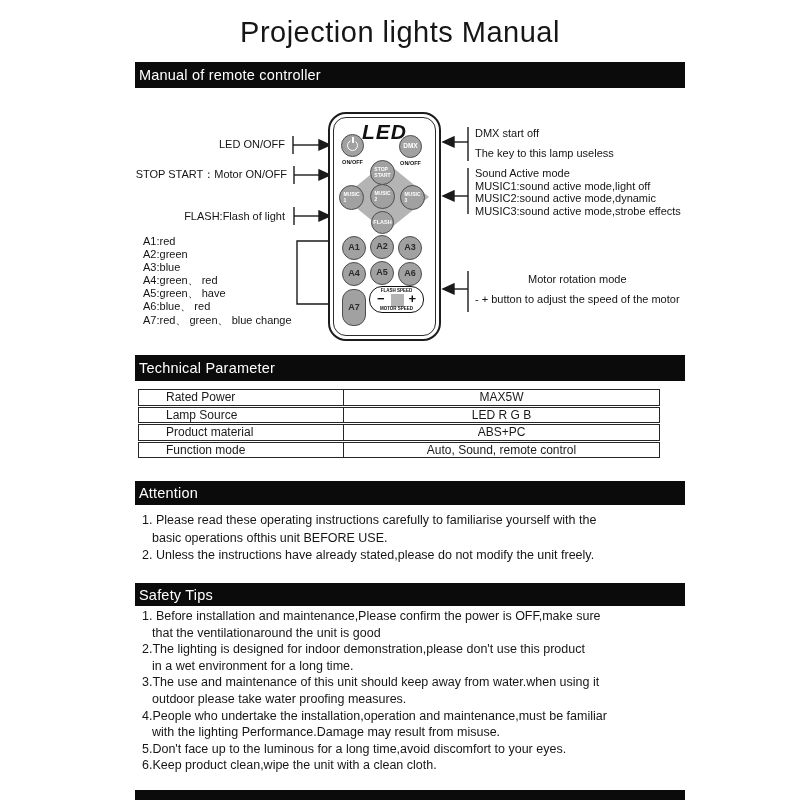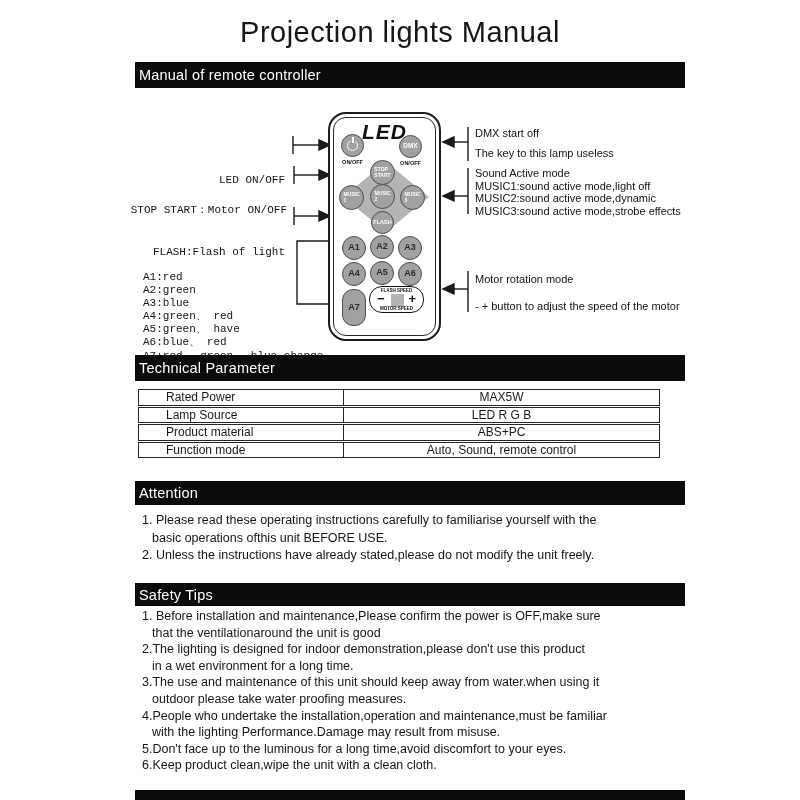--- a/index.html
+++ b/index.html
@@ -40,21 +40,21 @@
   .trow{display:grid;grid-template-columns:204px 1fr;box-sizing:border-box;height:16.6px;
         margin-bottom:1px;border:1px solid #262626;font-size:12px;align-items:center;background:#fff;}
   .tlabel{padding-left:27px;}
   .tvalue{height:100%;display:flex;align-items:center;justify-content:center;border-left:1px solid #262626;box-sizing:border-box;}
   
   .doclist{position:absolute;font-size:12.5px;color:#161616;}
   .doclist .ln{white-space:nowrap;}
   .doclist .cont{padding-left:10px;}
   .att{left:142px;top:512px;width:560px;line-height:17.5px;}
   .saf{left:142px;top:608px;width:560px;line-height:16.6px;}
-  .cjk{font-family:Liberation Mono, monospace;margin-top:36px;}
+  .cjk{font-family:Liberation Sans, sans-serif;}
 </style>
 </head>
 <body>
 
 <div class="page">
 
   <div class="title">Projection lights Manual</div>
 
   <div class="bar" style="top:62px;height:26px;">
     <span>Manual of remote controller</span>
@@ -115,21 +115,21 @@
     <div style="margin-bottom:7px;">DMX start off</div>
     <div>The key to this lamp useless</div>
   </div>
   <div class="ann" style="left:475px;top:167px;">
     <div>Sound Active mode</div>
     <div>MUSIC1:sound active mode,light off</div>
     <div>MUSIC2:sound active mode,dynamic</div>
     <div>MUSIC3:sound active mode,strobe effects</div>
   </div>
   <div class="ann" style="left:475px;top:273px;">
-    <div style="margin-bottom:14px;">Motor rotation mode</div>
+    <div style="margin-bottom:7px;text-align:center;">Motor rotation mode</div>
     <div>- + button to adjust the speed of the motor</div>
   </div>
 
   <div class="remote">
     <div class="remote-inner"></div>
     <div class="brand">LED</div>
 
     <div class="btn" style="left:11px;top:20px;width:23px;height:23px;">
       <span class="power-ring"></span>
     </div>

